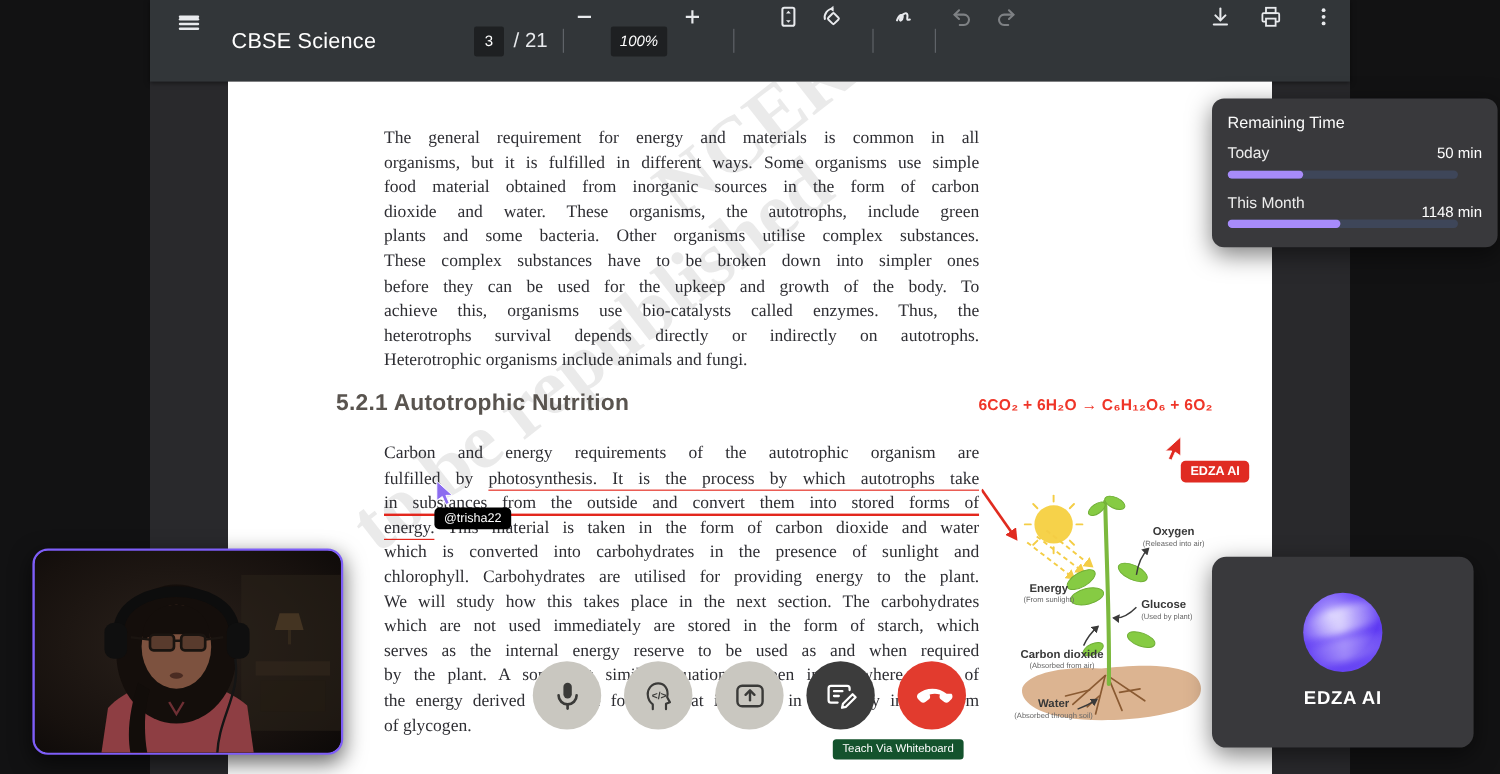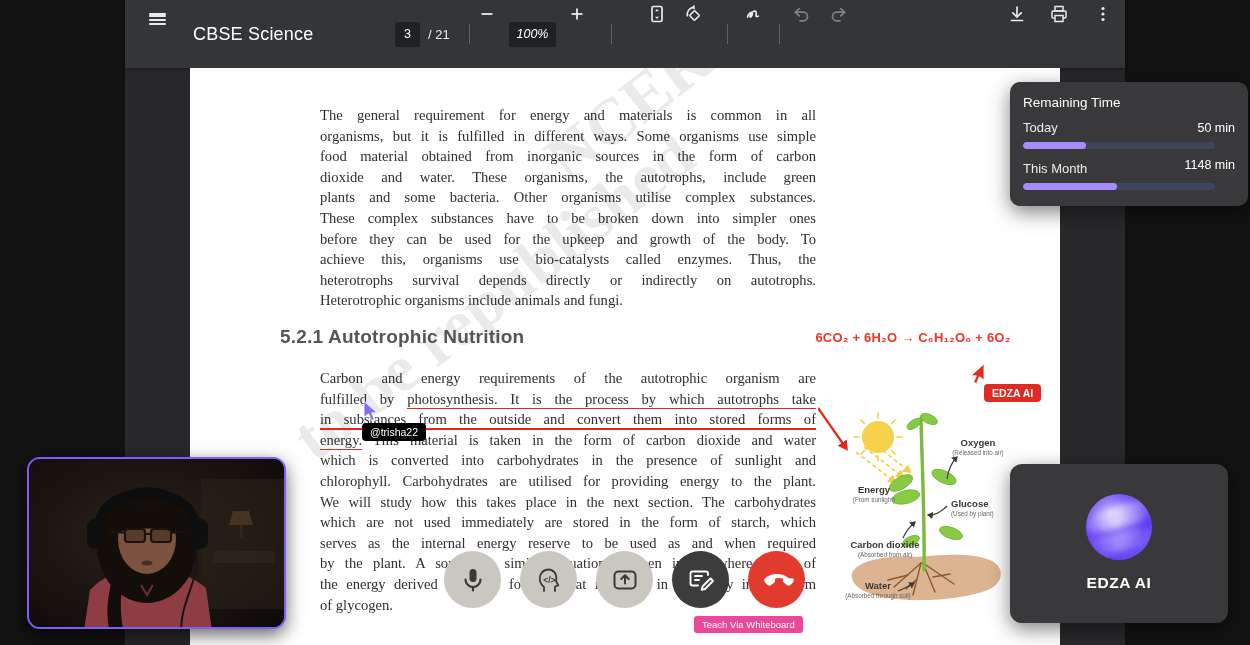--- a/index.html
+++ b/index.html
@@ -5,21 +5,21 @@
   * { margin:0; padding:0; box-sizing:border-box; }
   html,body { width:1250px; height:645px; overflow:hidden; }
   body { background:#121213; font-family:"Liberation Sans",sans-serif; position:relative; }
 
   
   .viewer { position:absolute; left:125px; top:0; width:1000px; height:645px; background:#29292c; }
   .toolbar { position:absolute; left:0; top:0; width:100%; height:68px; background:#323639; color:#e8eaed; box-shadow:0 1px 4px rgba(0,0,0,.5); }
   .tb { position:absolute; top:0; height:68px; display:flex; align-items:center; }
   .tb-title { font-size:18px; font-weight:500; color:#fff; letter-spacing:.2px; }
   .tb-box { background:#1e2022; color:#fff; font-size:12.5px; border-radius:2px; height:25px; display:flex; align-items:center; justify-content:center; }
-  .tb-label { font-size:13px; color:#e8eaed; }
+  .tb-label { font-size:17px; color:#e8eaed; }
   .tb-divider { position:absolute; top:24px; width:1px; height:20px; background:#5f6368; }
   .tb-btn { display:flex; align-items:center; justify-content:center; width:28px; height:28px; cursor:pointer; }
   .tb-btn svg { display:block; }
   .dim { opacity:.42; }
   .hamburger div { width:17px; height:2px; background:#e8eaed; margin:2px 0; border-radius:1px; }
 
   
   .page { position:absolute; left:65px; top:68px; width:870px; height:577px; background:#fff; overflow:hidden; }
   .serif { font-family:"Liberation Serif","DejaVu Serif",serif; }
   .pdf-h1 { position:absolute; left:90px; top:12px; font-size:16.8px; font-weight:bold; color:#1f1f23; letter-spacing:.2px; }
@@ -57,21 +57,21 @@
   .ai-name { position:absolute; left:0; top:110px; width:100%; text-align:center; font-size:15.5px; font-weight:600; letter-spacing:.6px; color:#fff; }
 
   
   .webcam { position:absolute; left:27px; top:457px; width:259px; height:172px; border:2px solid #7e5ef8; border-radius:13px; overflow:hidden; background:#17110e; box-shadow:0 6px 18px rgba(0,0,0,.6); }
 
   
   .ctl { position:absolute; top:551px; width:57px; height:57px; border-radius:50%; display:flex; align-items:center; justify-content:center; cursor:pointer; }
   .ctl-gray { background:#c9c7c0; }
   .ctl-dark { background:#3c3c3c; }
   .ctl-red  { background:#e23b2e; }
-  .tooltip { position:absolute; left:694px; top:616px; background:#ec4899; color:#fff; font-size:9.5px; padding:3px 8px; border-radius:3px; white-space:nowrap; }
+  .tooltip { position:absolute; left:694px; top:616px; background:#14532d; color:#fff; font-size:9.5px; padding:3px 8px; border-radius:3px; white-space:nowrap; }
 
   svg text { font-family:"Liberation Sans",sans-serif; }
 </style>
 </head>
 <body>
 
 <div class="viewer">
 
   <div class="toolbar">
     <div class="tb tb-btn hamburger" style="left:18px;">
@@ -289,21 +289,21 @@
 </div>
 
 <div class="panel" style="left:1010px; top:82px; width:238px; height:124px;">
   <div class="rt-title">Remaining Time</div>
   <div class="rt-label" style="top:38px;">Today</div>
   <div class="rt-value" style="top:39px;">50 min</div>
   <div class="bar" style="top:60px;">
       <div class="bar-fill" style="width: 33%;"></div>
     </div>
   <div class="rt-label" style="top:79px;">This Month</div>
-  <div class="rt-value" style="top:76px;">1148 min</div>
+  <div class="rt-value" style="top:88px;">1148 min</div>
   <div class="bar" style="top:101px;">
       <div class="bar-fill" style="width: 49%;"></div>
     </div>
 </div>
 
 <div class="panel" style="left:1010px; top:464px; width:218px; height:159px; border-radius:12px;">
   <div class="orb"></div>
   <div class="ai-name">EDZA AI</div>
 </div>
 

